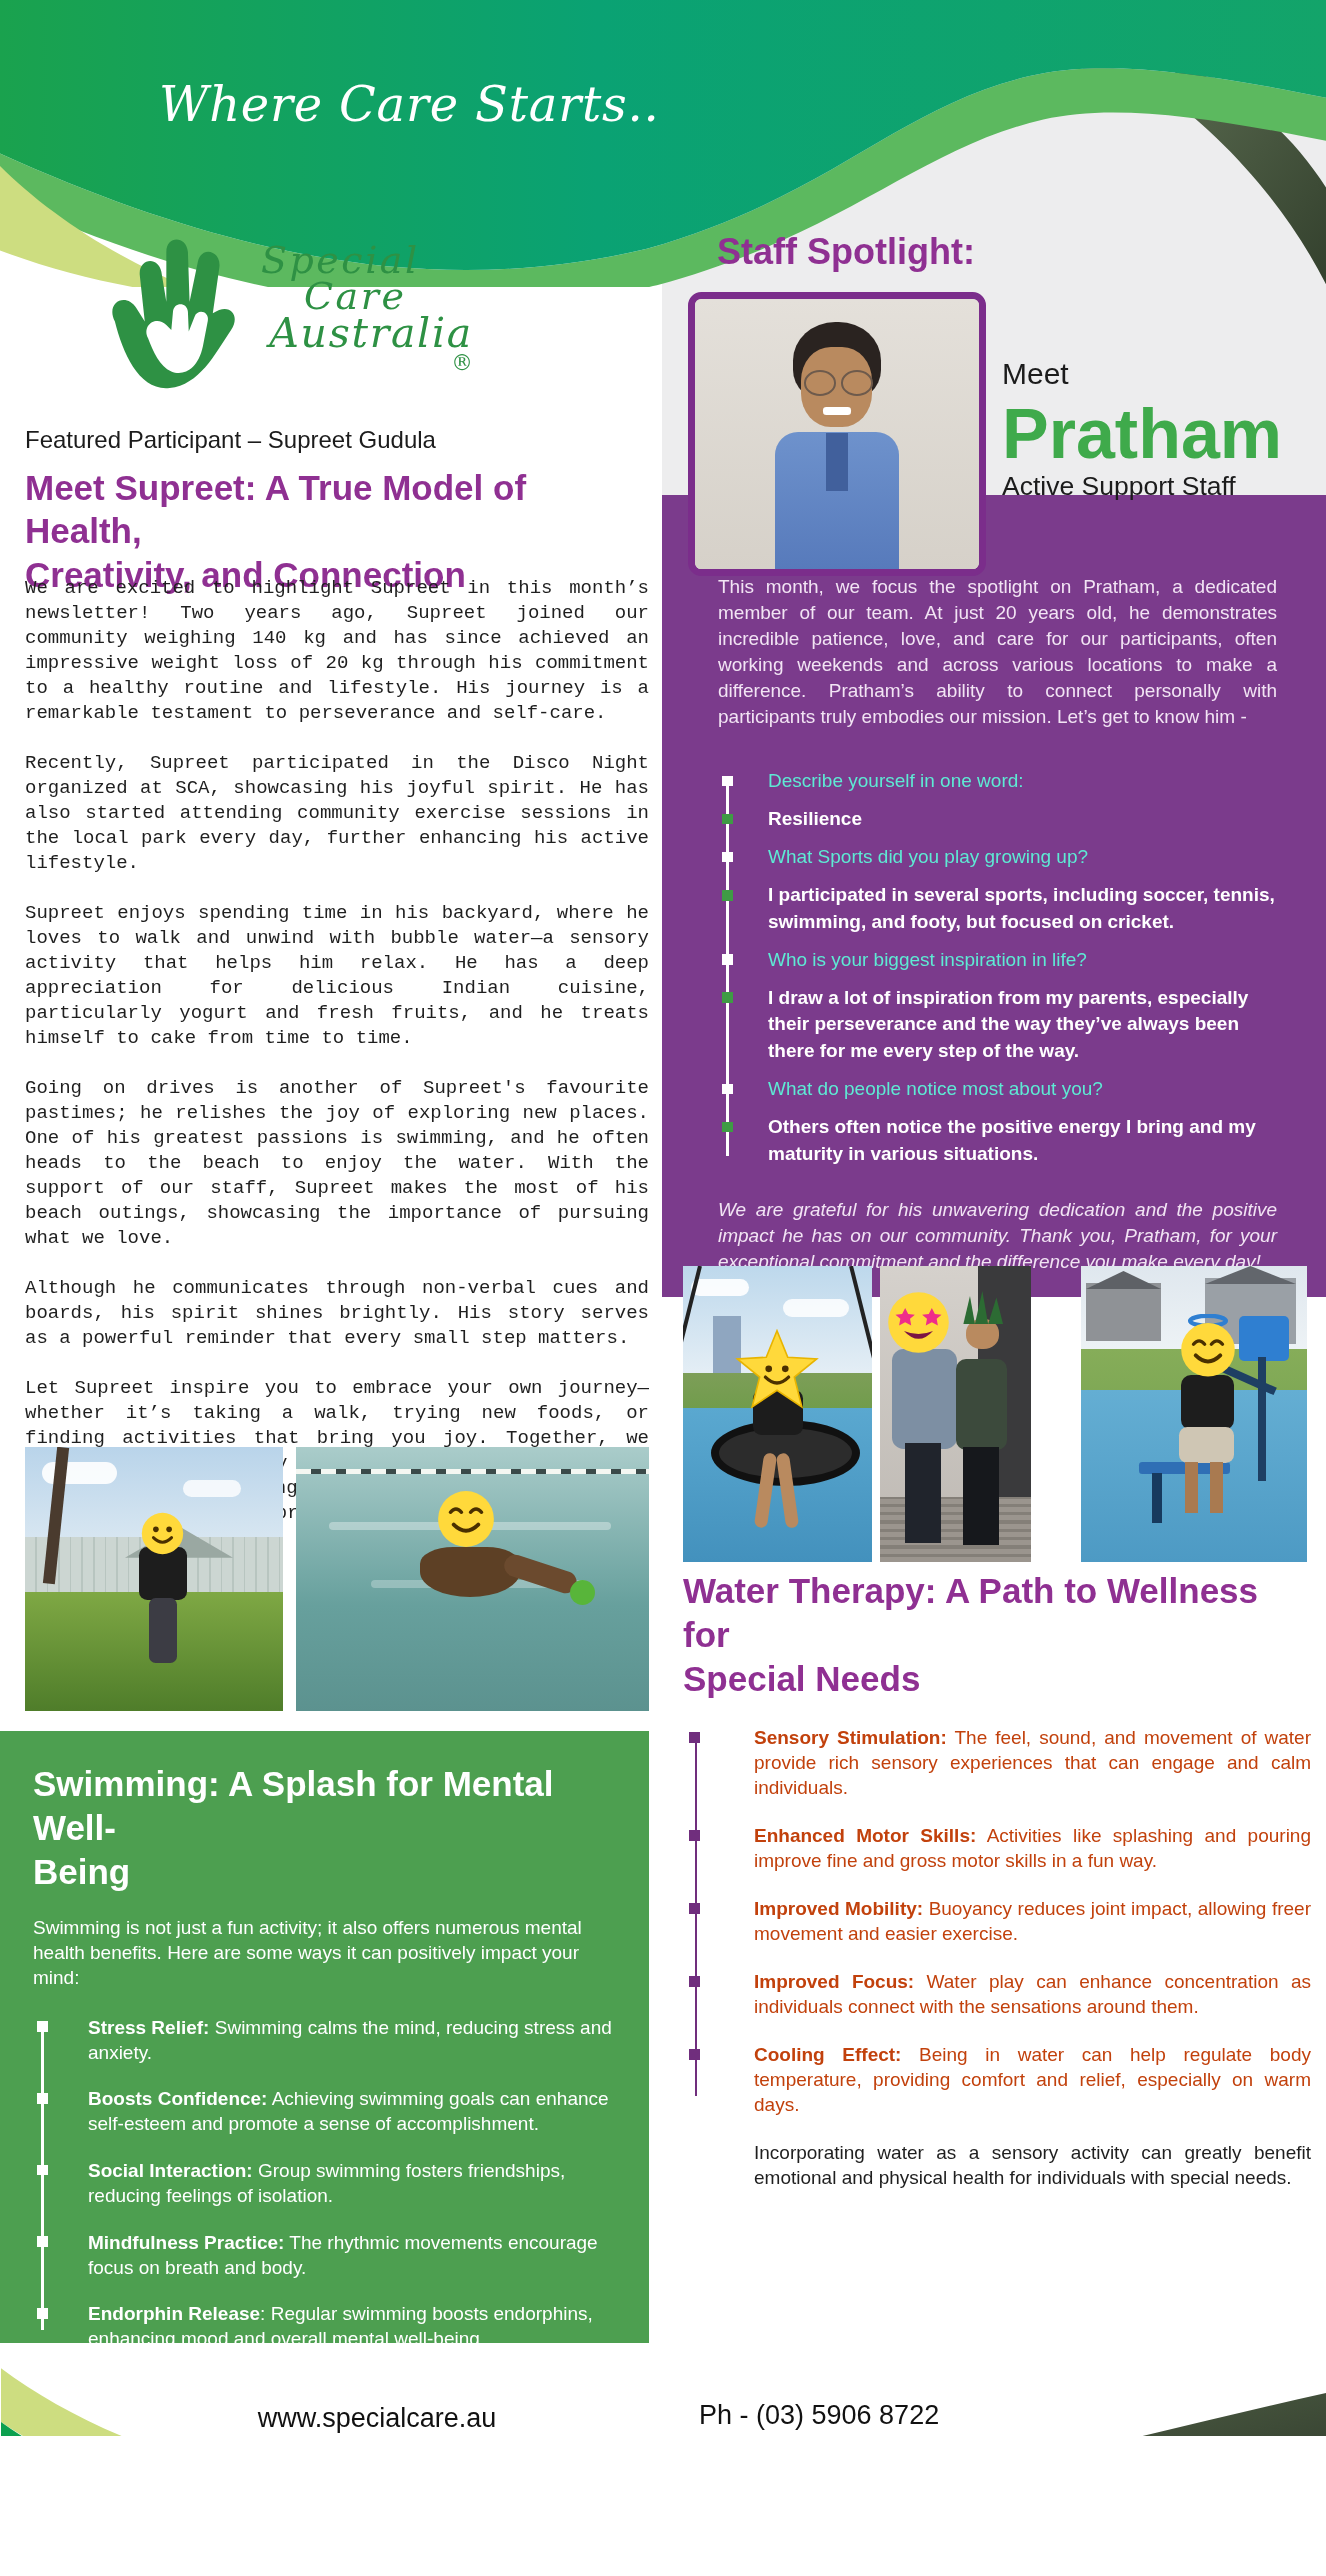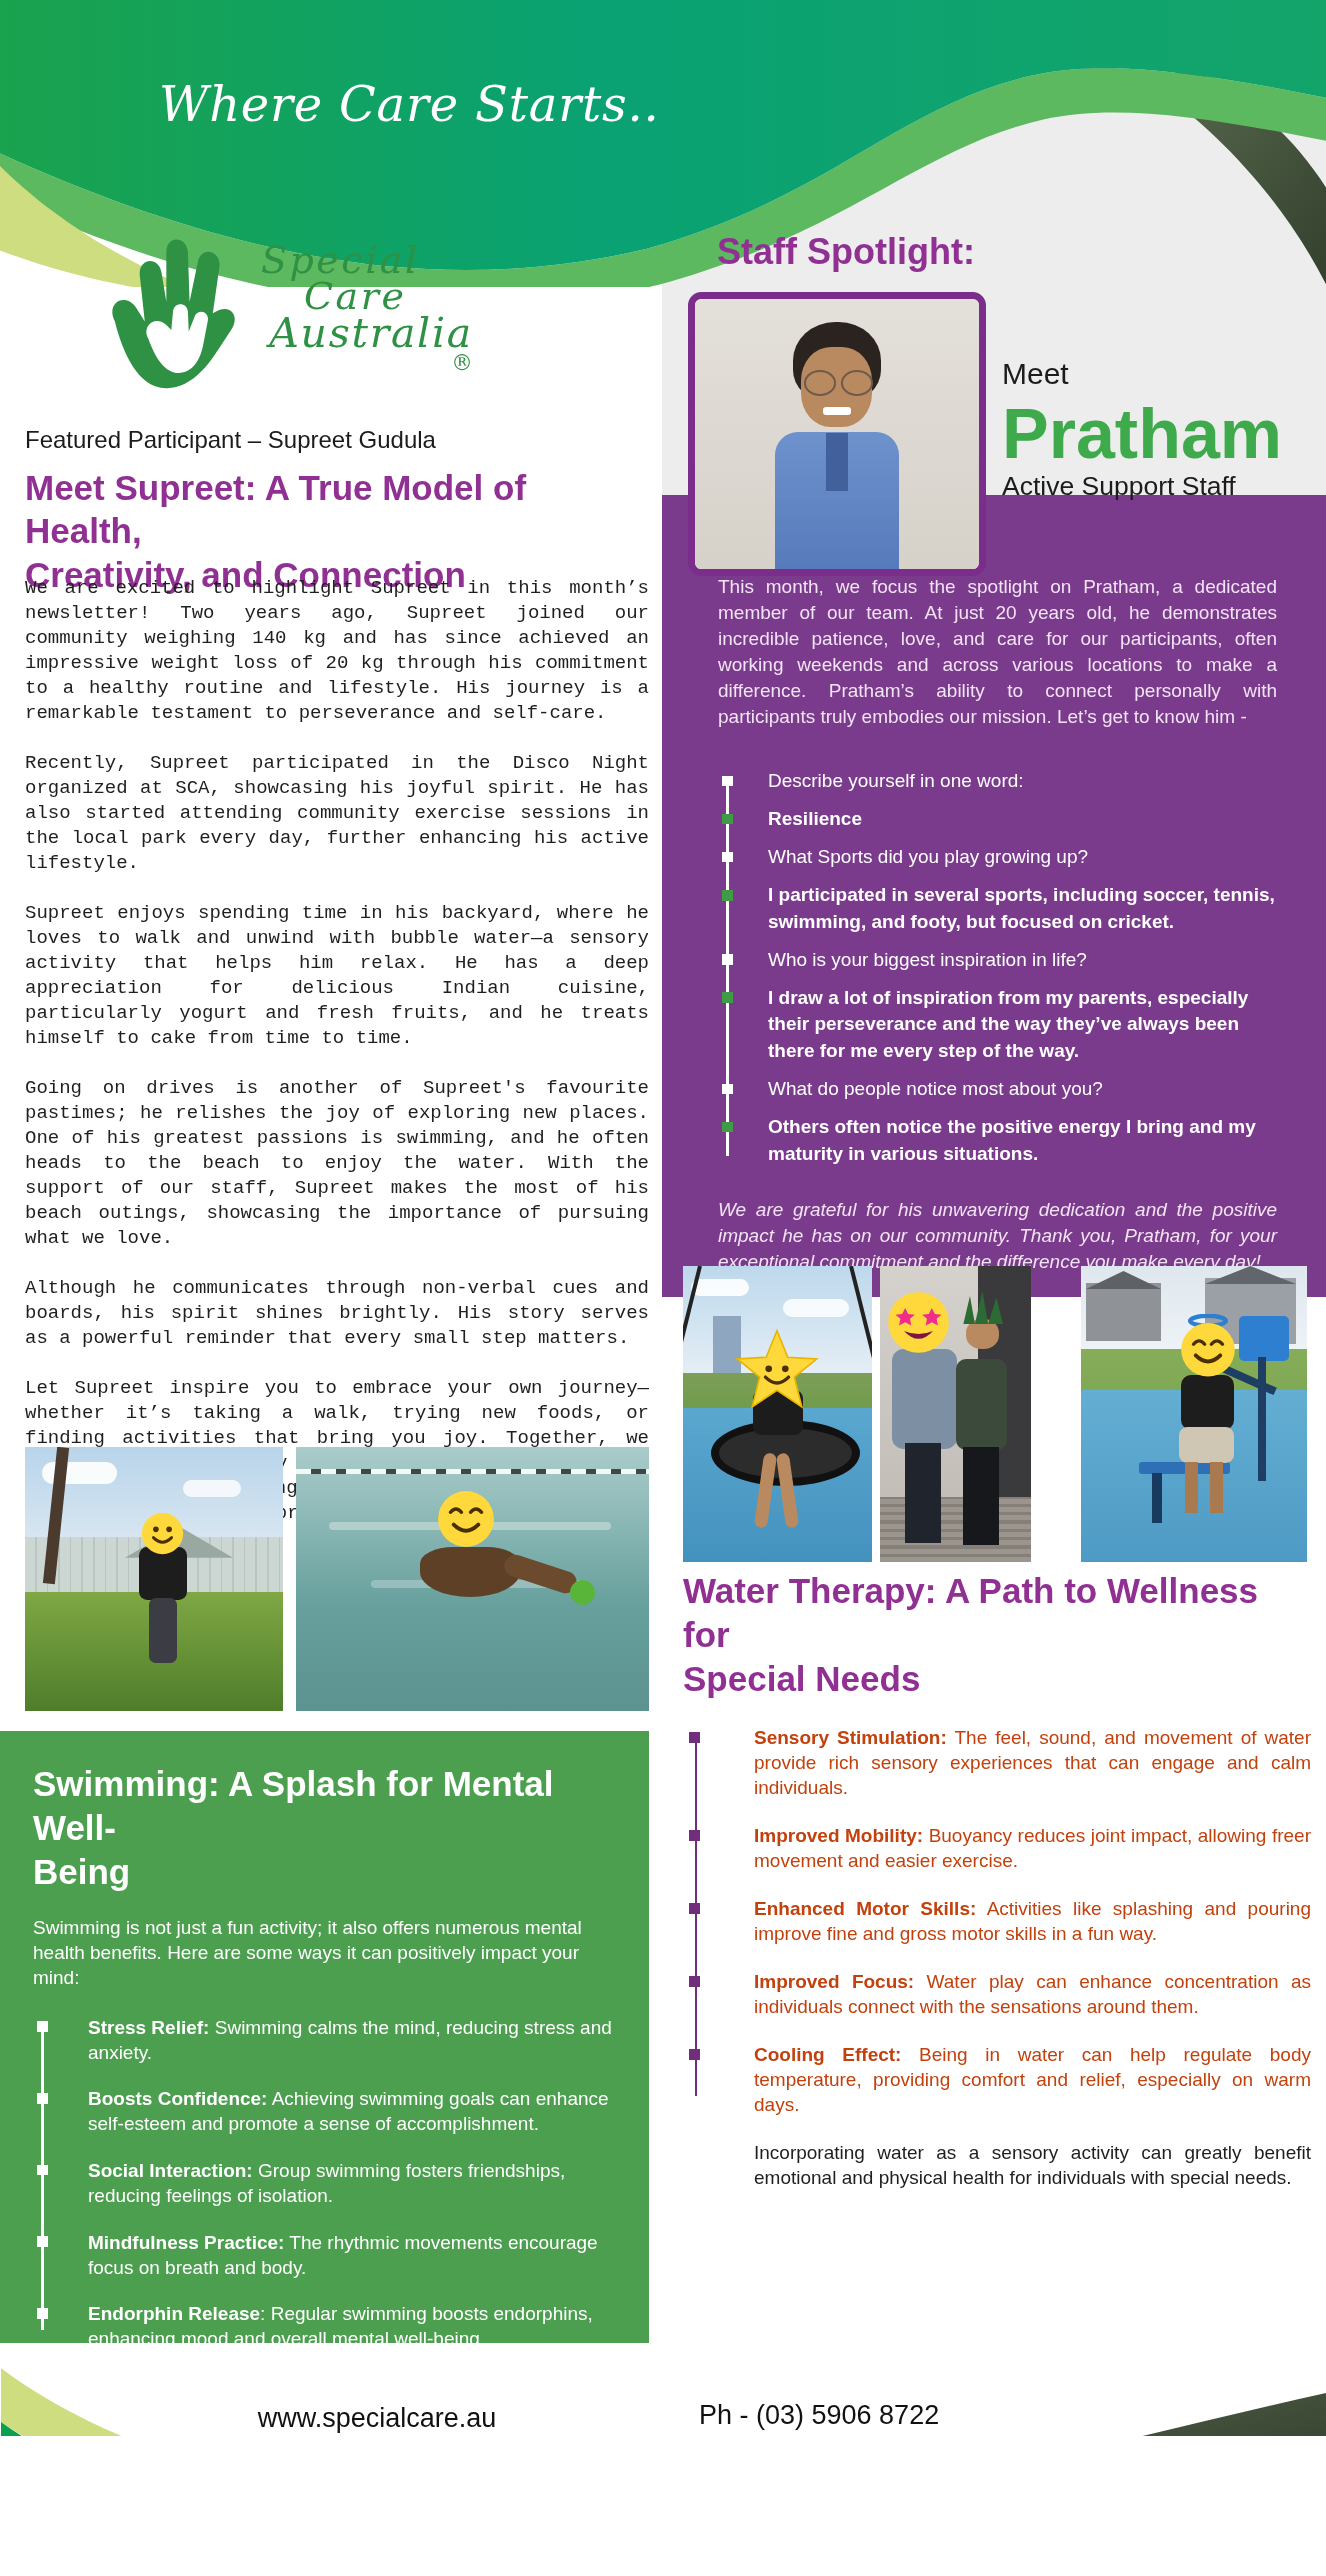--- a/index.html
+++ b/index.html
@@ -47,21 +47,21 @@
   .portrait{left:688px;top:292px;width:284px;height:270px;border:7.5px solid #7b2d8b;
             border-radius:13.3px;z-index:5;background:#ded9d2;overflow:hidden;}
   .meet-block{left:1002px;top:357px;z-index:5;}
   .meet-block .meet{font-size:30px;color:#1c1c1c;}
   .meet-block .name{font-size:70px;font-weight:bold;color:#3faa4b;line-height:1.0;margin-top:8.3px;}
   .meet-block .role{font-size:26.5px;color:#1c1c1c;margin-top:1.7px;}
   .purple-panel .intro{font-size:19px;line-height:26px;text-align:justify;}
   .qa{position:relative;margin:38px 0 0 0;padding:0 0 0 50px;list-style:none;}
   .qa:before{content:"";position:absolute;left:8.3px;top:8.3px;bottom:11.6px;width:2.5px;background:#ffffff;}
   .qa li{position:relative;margin-bottom:11.6px;font-size:19px;line-height:26.5px;}
-  .qa li.q{color:#ffffff;}
+  .qa li.q{color:#5eead4;}
   .qa li.q:before{content:"";position:absolute;left:-46px;top:7.5px;width:10.8px;height:10.8px;background:#ffffff;}
   .qa li.a{font-weight:bold;color:#ffffff;}
   .qa li.a:before{content:"";position:absolute;left:-46px;top:7.5px;width:10.8px;height:10.8px;background:#3f9b45;}
   .purple-panel .closing{margin-top:30px;font-style:italic;font-size:19px;line-height:26px;text-align:justify;}
   
   .water{left:683px;top:1569px;width:628px;}
   .water h2{margin:0;font-size:35px;line-height:1.25;font-weight:bold;color:#8f3092;}
   .water .intro{margin-top:25px;width:547px;font-size:19px;line-height:25px;color:#1f1f1f;}
   .water .blist{color:#c2410c;padding-left:71px;}
   .water .blist:before{background:#702e7d;left:11.6px;}
@@ -287,22 +287,22 @@
     </div>
   </div>
 
   <div class="abs water">
     <h2>
       <span>Water Therapy: A Path to Wellness for</span><br>
       <span>Special Needs</span>
     </h2>
     <ul class="blist">
       <li><span class="b">Sensory Stimulation:</span><span> The feel, sound, and movement of water provide rich sensory experiences that can engage and calm individuals.</span></li>
+      <li><span class="b">Enhanced Motor Skills:</span><span> Activities like splashing and pouring improve fine and gross motor skills in a fun way.</span></li>
       <li><span class="b">Improved Mobility:</span><span> Buoyancy reduces joint impact, allowing freer movement and easier exercise.</span></li>
-      <li><span class="b">Enhanced Motor Skills:</span><span> Activities like splashing and pouring improve fine and gross motor skills in a fun way.</span></li>
       <li><span class="b">Improved Focus:</span><span> Water play can enhance concentration as individuals connect with the sensations around them.</span></li>
       <li><span class="b">Cooling Effect:</span><span> Being in water can help regulate body temperature, providing comfort and relief, especially on warm days.</span></li>
     </ul>
     <div class="closing">Incorporating water as a sensory activity can greatly benefit emotional and physical health for individuals with special needs.</div>
   </div>
 
   <svg class="abs" style="left:0;top:2364px;" width="1327" height="212" viewBox="0 0 1600 256">
     <defs>
       <linearGradient id="fg" x1="0" y1="0" x2="1" y2="0">
         <stop offset="0" stop-color="#0ca04e"></stop>

